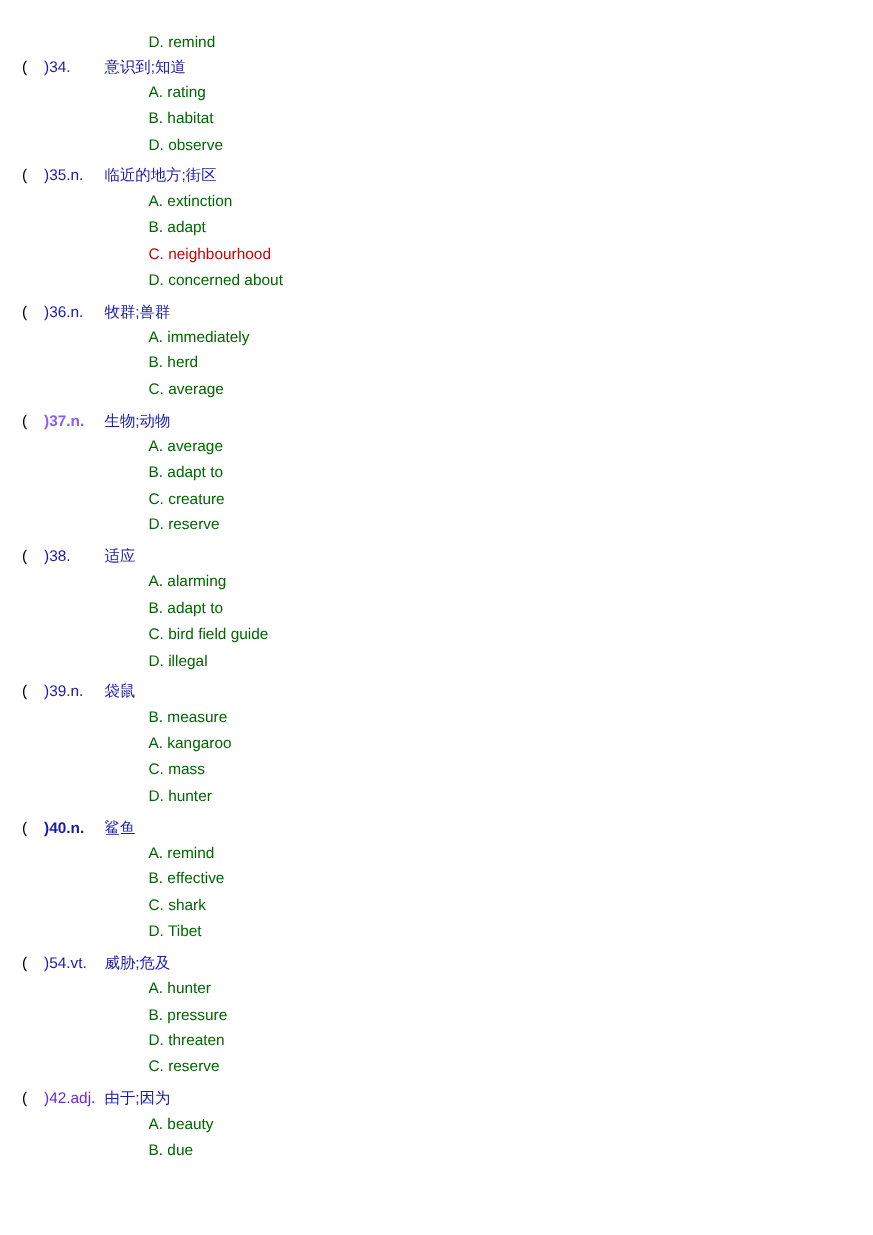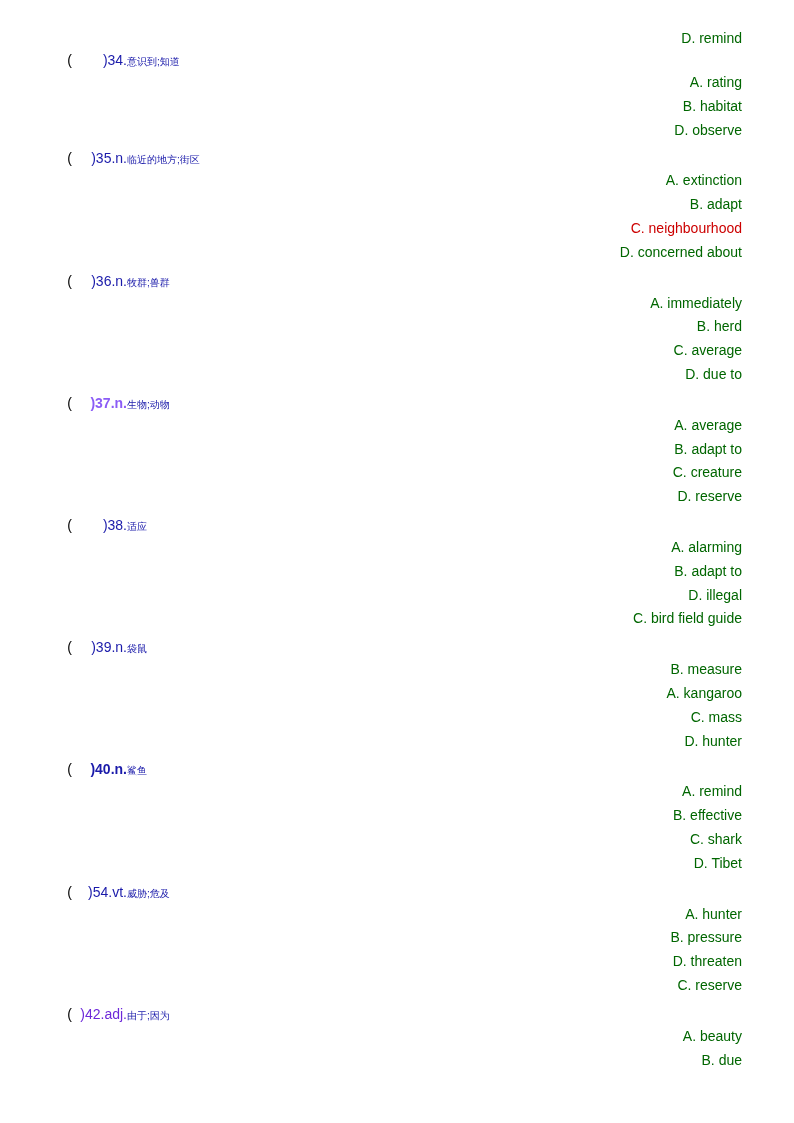--- a/index.html
+++ b/index.html
@@ -10,43 +10,42 @@
     body {
       width: 794px;
       min-height: 1123px;
       background: #fff;
       font-family: Arial, sans-serif;
       font-size: 14px;
       color: #000;
       padding: 20px 0;
     }
     .quiz-container {
-      padding: 10px 52px;
-      text-align: right;
+      padding: 10px 20px;
     }
     .question-block {
       margin-bottom: 8px;
     }
     .question-line {
       display: flex;
       align-items: baseline;
       margin-bottom: 2px;
     }
     .paren-left {
       color: #000;
       min-width: 20px;
       display: inline-block;
     }
     .paren-right-space {
       min-width: 55px;
       display: inline-block;
     }
     .question-text {
       color: #1a1aaa;
-      font-size: 10px;
+      font-size: 14px;
     }
     .options {
       margin-left: 115px;
     }
     .option-line {
       color: #006600;
       font-size: 14px;
       line-height: 1.7;
     }
     .option-line.red {
@@ -94,21 +93,20 @@
       <div class="question-block">
         <div class="question-line">
           <span class="paren-left">(</span>
           <span class="paren-right-space" style="color: rgb(26, 26, 170);">)36.n.</span>
           <span class="question-text">牧群;兽群</span>
         </div>
         <div class="options">
           <div class="option-line">A.  immediately</div>
           <div class="option-line">B.  herd</div>
           <div class="option-line">C.  average</div>
-          <div class="option-line">D.  due to</div>
         </div>
       </div>
       <div class="question-block">
         <div class="question-line">
           <span class="paren-left">(</span>
           <span class="paren-right-space" style="color: #8b5cf6; font-weight: bold;">)37.n.</span>
           <span class="question-text">生物;动物</span>
         </div>
         <div class="options">
           <div class="option-line">A.  average</div>
@@ -119,22 +117,22 @@
       </div>
       <div class="question-block">
         <div class="question-line">
           <span class="paren-left">(</span>
           <span class="paren-right-space" style="color: rgb(26, 26, 170);">)38.</span>
           <span class="question-text">适应</span>
         </div>
         <div class="options">
           <div class="option-line">A.  alarming</div>
           <div class="option-line">B.  adapt to</div>
+          <div class="option-line">C.  bird field guide</div>
           <div class="option-line">D.  illegal</div>
-          <div class="option-line">C.  bird field guide</div>
         </div>
       </div>
       <div class="question-block">
         <div class="question-line">
           <span class="paren-left">(</span>
           <span class="paren-right-space" style="color: rgb(26, 26, 170);">)39.n.</span>
           <span class="question-text">袋鼠</span>
         </div>
         <div class="options">
           <div class="option-line">B.  measure</div>

